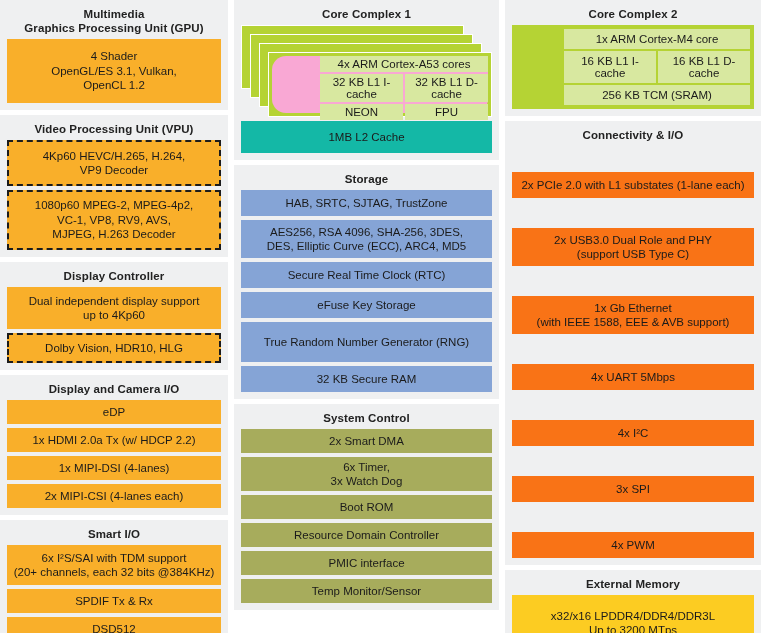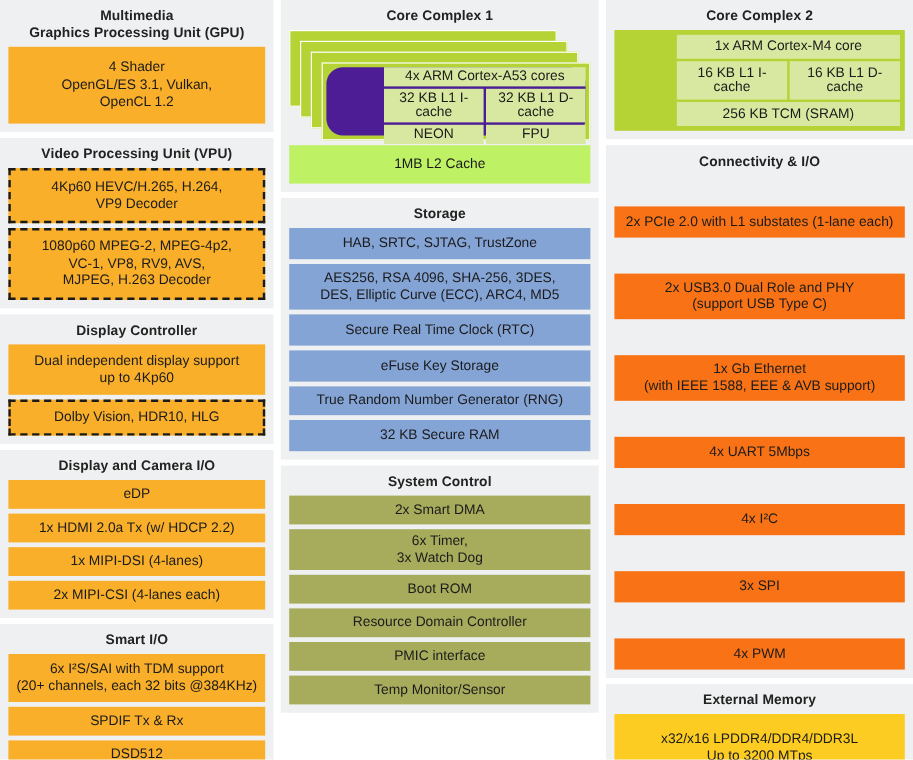--- a/index.html
+++ b/index.html
@@ -92,21 +92,21 @@
     background: #b5d334;
     box-sizing: border-box;
     border: 1px solid #ffffff;
   }
   .cc1-card.s1 { left: 0px;  top: 0px;  right: 28px; bottom: 28px; }
   .cc1-card.s2 { left: 9px;  top: 9px;  right: 19px; bottom: 19px; }
   .cc1-card.s3 { left: 18px; top: 18px; right: 10px; bottom: 10px; }
   .cc1-card.s4 { left: 27px; top: 27px; right: 0px;  bottom: 0px; padding: 3px; }
 
   .cc-inner {
-    background: #4c1d95;
+    background: #f9a8d4;
     box-sizing: border-box;
     height: 100%;
     display: flex;
     flex-direction: column;
     gap: 2px;
     border-radius: 14px;
   }
   .cc-row {
     display: flex;
     gap: 2px;
@@ -133,21 +133,21 @@
     box-sizing: border-box;
   }
   .cc2-inner {
     display: flex;
     flex-direction: column;
     gap: 2px;
   }
   .cc2-inner .cc-cell { padding: 4px 2px; }
 
   .l2cache {
-    background: #bef264;
+    background: #14b8a6;
     text-align: center;
     font-size: 11.5px;
     padding: 10px 19px;
     color: #1b1b1b;
   }
 
   .spacer { flex: 1 1 auto; }
 </style>
 </head>
 <body>
@@ -274,21 +274,21 @@
         <div class="block c-blue" style="height:38px">
           <span class="ln">AES256, RSA 4096, SHA-256, 3DES,</span>
           <span class="ln">DES, Elliptic Curve (ECC), ARC4, MD5</span>
         </div>
         <div class="block c-blue" style="height:26px">
           <span class="ln">Secure Real Time Clock (RTC)</span>
         </div>
         <div class="block c-blue" style="height:26px">
           <span class="ln">eFuse Key Storage</span>
         </div>
-        <div class="block c-blue" style="height:24px">
+        <div class="block c-blue" style="height:40px">
           <span class="ln">True Random Number Generator (RNG)</span>
         </div>
         <div class="block c-blue" style="height:26px">
           <span class="ln">32 KB Secure RAM</span>
         </div>
       </div>
     </div>
 
     <div class="panel">
       <div class="panel-title">System Control</div>

